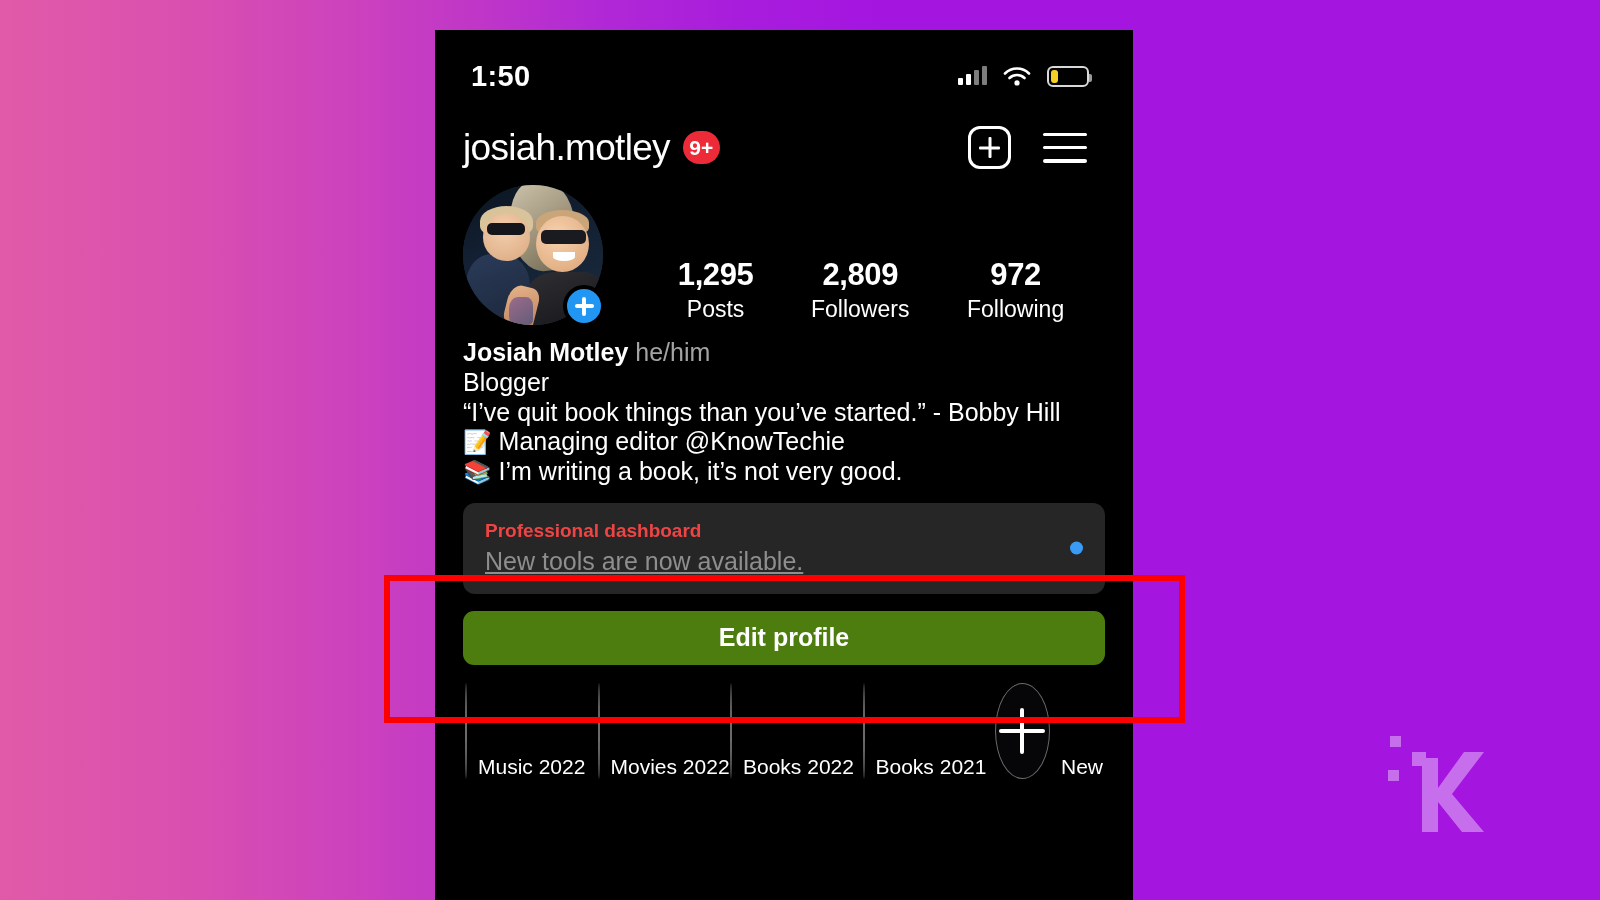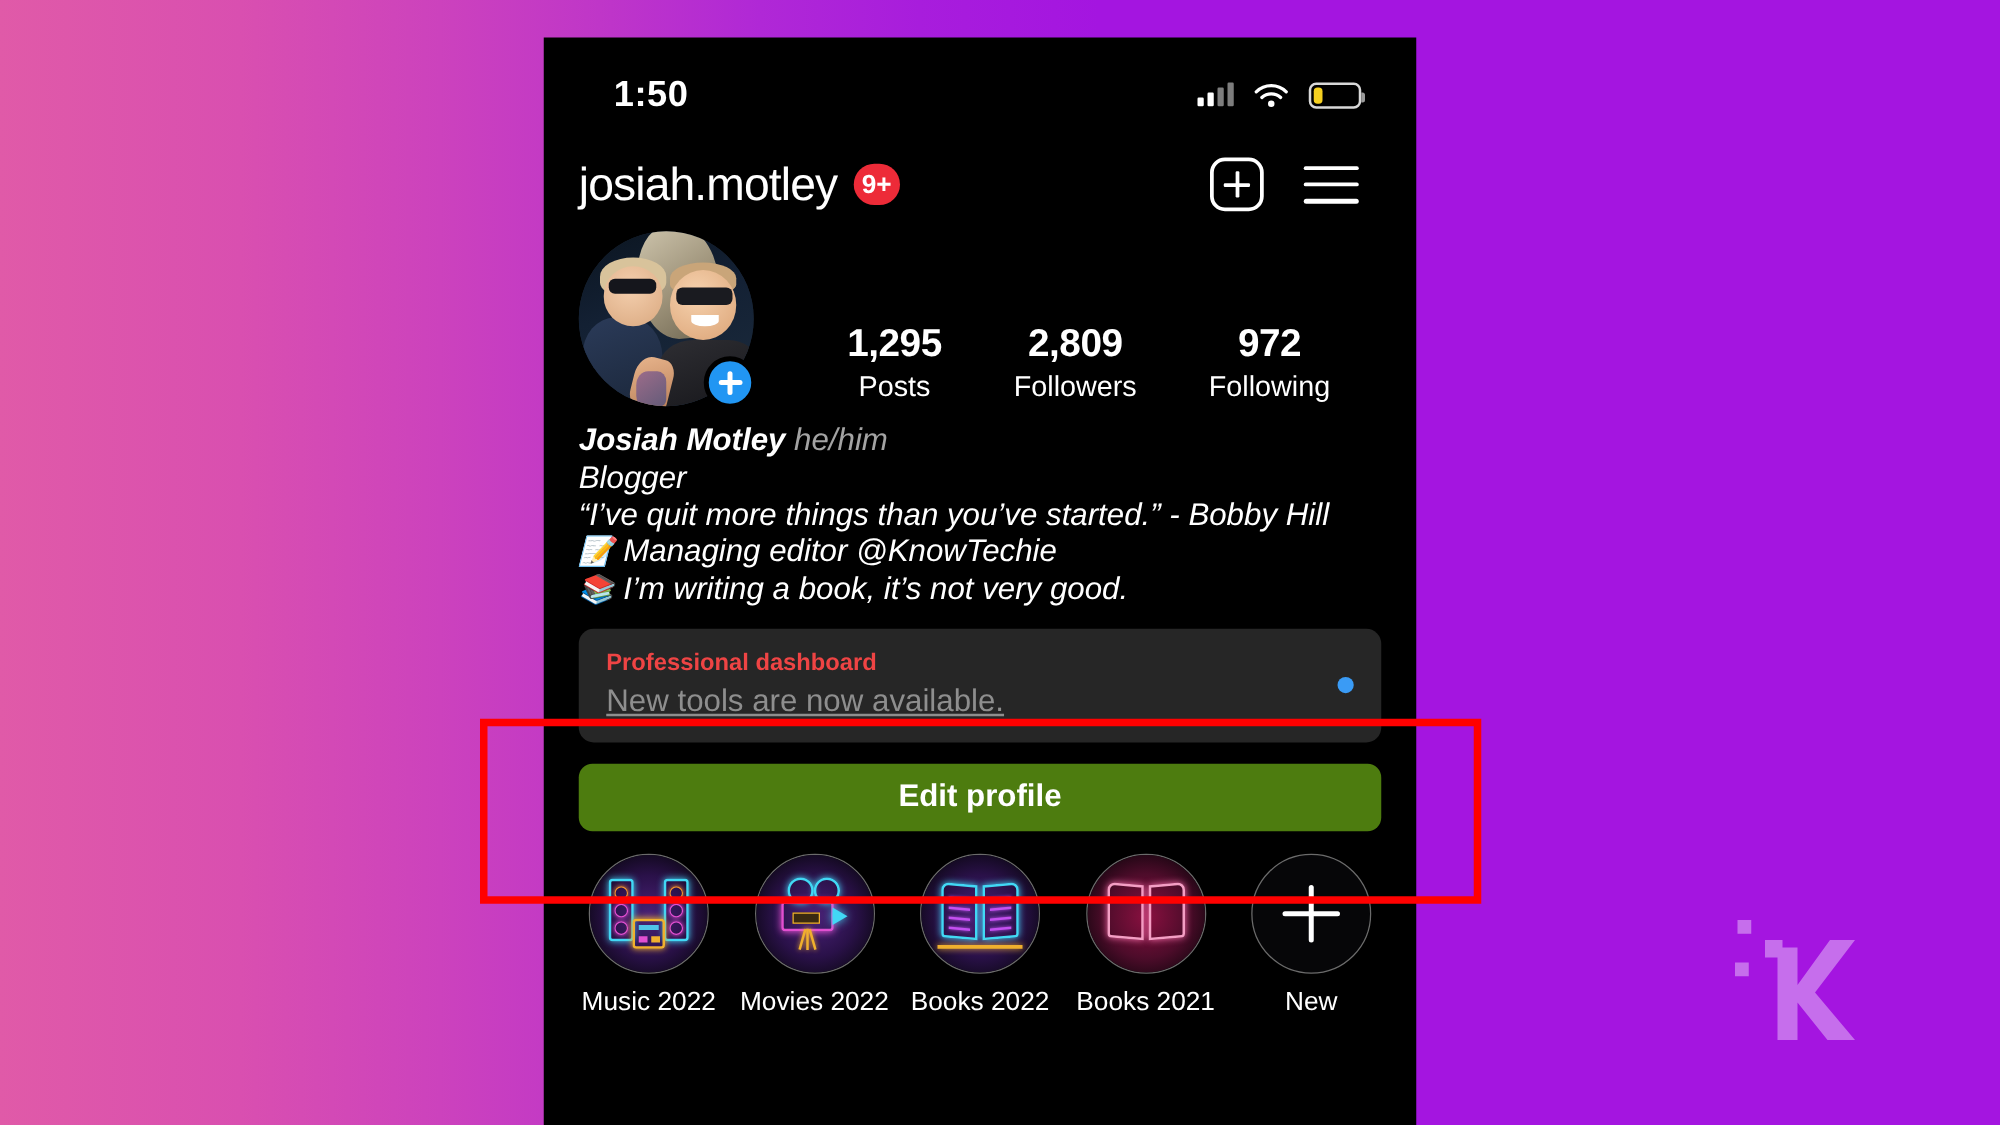--- a/index.html
+++ b/index.html
@@ -28,21 +28,21 @@
     position:absolute; left:435px; top:30px;
     width:698px; height:870px;
     background:#000;
     overflow:hidden;
   }
 
   
   .statusbar {
     position:relative; height:78px;
     display:flex; align-items:center; justify-content:space-between;
-    padding:14px 44px 0 56px;
+    padding:14px 44px 0 36px;
   }
   .clock { color:#fff; font-size:29px; font-weight:600; letter-spacing:.4px; }
   .status-right { display:flex; align-items:center; gap:15px; }
   .sig { display:flex; align-items:flex-end; gap:3px; height:18px; }
   .sig i { width:5px; background:#fff; border-radius:1px; display:block; }
   .sig i:nth-child(1){ height:7px;}
   .sig i:nth-child(2){ height:11px;}
   .sig i:nth-child(3){ height:15px; background:#7d7d7d;}
   .sig i:nth-child(4){ height:19px; background:#7d7d7d;}
   .batt {
@@ -158,21 +158,21 @@
   }
   .add-story::before { width:3.5px; height:19px; }
   .add-story::after { height:3.5px; width:19px; }
 
   .stats { display:flex; flex:1; justify-content:space-around; padding-left:46px; padding-right:10px; }
   .stat { text-align:center; }
   .stat-num { color:#fff; font-size:31px; font-weight:700; letter-spacing:-.4px; line-height:1.18; }
   .stat-lbl { color:#fff; font-size:23px; line-height:1.35; }
 
   
-  .bio { padding:13px 28px 0 28px;font-style:italic; }
+  .bio { padding:13px 28px 0 28px; }
   .bio-name { color:#fff; font-size:25px; font-weight:700; }
   .bio-pron { color:#a3a3a3; font-size:25px; font-weight:400; }
   .bio-line { color:#fff; font-size:25px; line-height:1.19; white-space:nowrap; }
   .bio-emoji { font-size:23px; }
 
   
   .dash {
     margin:16px 28px 0 28px; background:#262626; border-radius:12px;
     padding:17px 22px 18px 22px; position:relative;
   }
@@ -188,21 +188,21 @@
     margin:17px 28px 0 28px; background:#4d7c0f; border-radius:11px;
     height:54px; display:flex; align-items:center; justify-content:center;
     color:#fff; font-size:25px; font-weight:700;
   }
 
   
   .highlights {
     display:flex; justify-content:space-between;
     padding:18px 30px 0 30px;
   }
-  .hl { width:108px; display:flex; flex-direction:column; align-items:center; gap:11px; }
+  .hl { width:108px; display:flex; flex-direction:row; align-items:flex-end; gap:11px; }
   .hl-circle {
     width:96px; height:96px; border-radius:50%;
     border:1.6px solid #6b6b6b; overflow:hidden; position:relative;
     display:flex; align-items:center; justify-content:center;
     background:#060608;
   }
   .hl-lbl { color:#fff; font-size:21px; white-space:nowrap; }
 
   .glow-purple { position:absolute; inset:0; background:radial-gradient(circle at 50% 52%,#4a2278 0%,#2a1149 48%,#08060d 86%); }
   .glow-crimson { position:absolute; inset:0; background:radial-gradient(circle at 50% 52%,#8a1040 0%,#4d0c2a 50%,#0a0409 88%); }
@@ -369,21 +369,21 @@
       </div>
     </div>
   </div>
 
   <div class="bio">
     <div class="bio-line">
       <span class="bio-name">Josiah Motley</span>
       <span class="bio-pron">he/him</span>
     </div>
     <div class="bio-line">Blogger</div>
-    <div class="bio-line">“I’ve quit more things than you’ve started.” - Bobby Hill</div>
+    <div class="bio-line">“I’ve quit book things than you’ve started.” - Bobby Hill</div>
     <div class="bio-line">
       <span class="bio-emoji">📝</span>
       <span>Managing editor @KnowTechie</span>
     </div>
     <div class="bio-line">
       <span class="bio-emoji">📚</span>
       <span>I’m writing a book, it’s not very good.</span>
     </div>
   </div>
 

